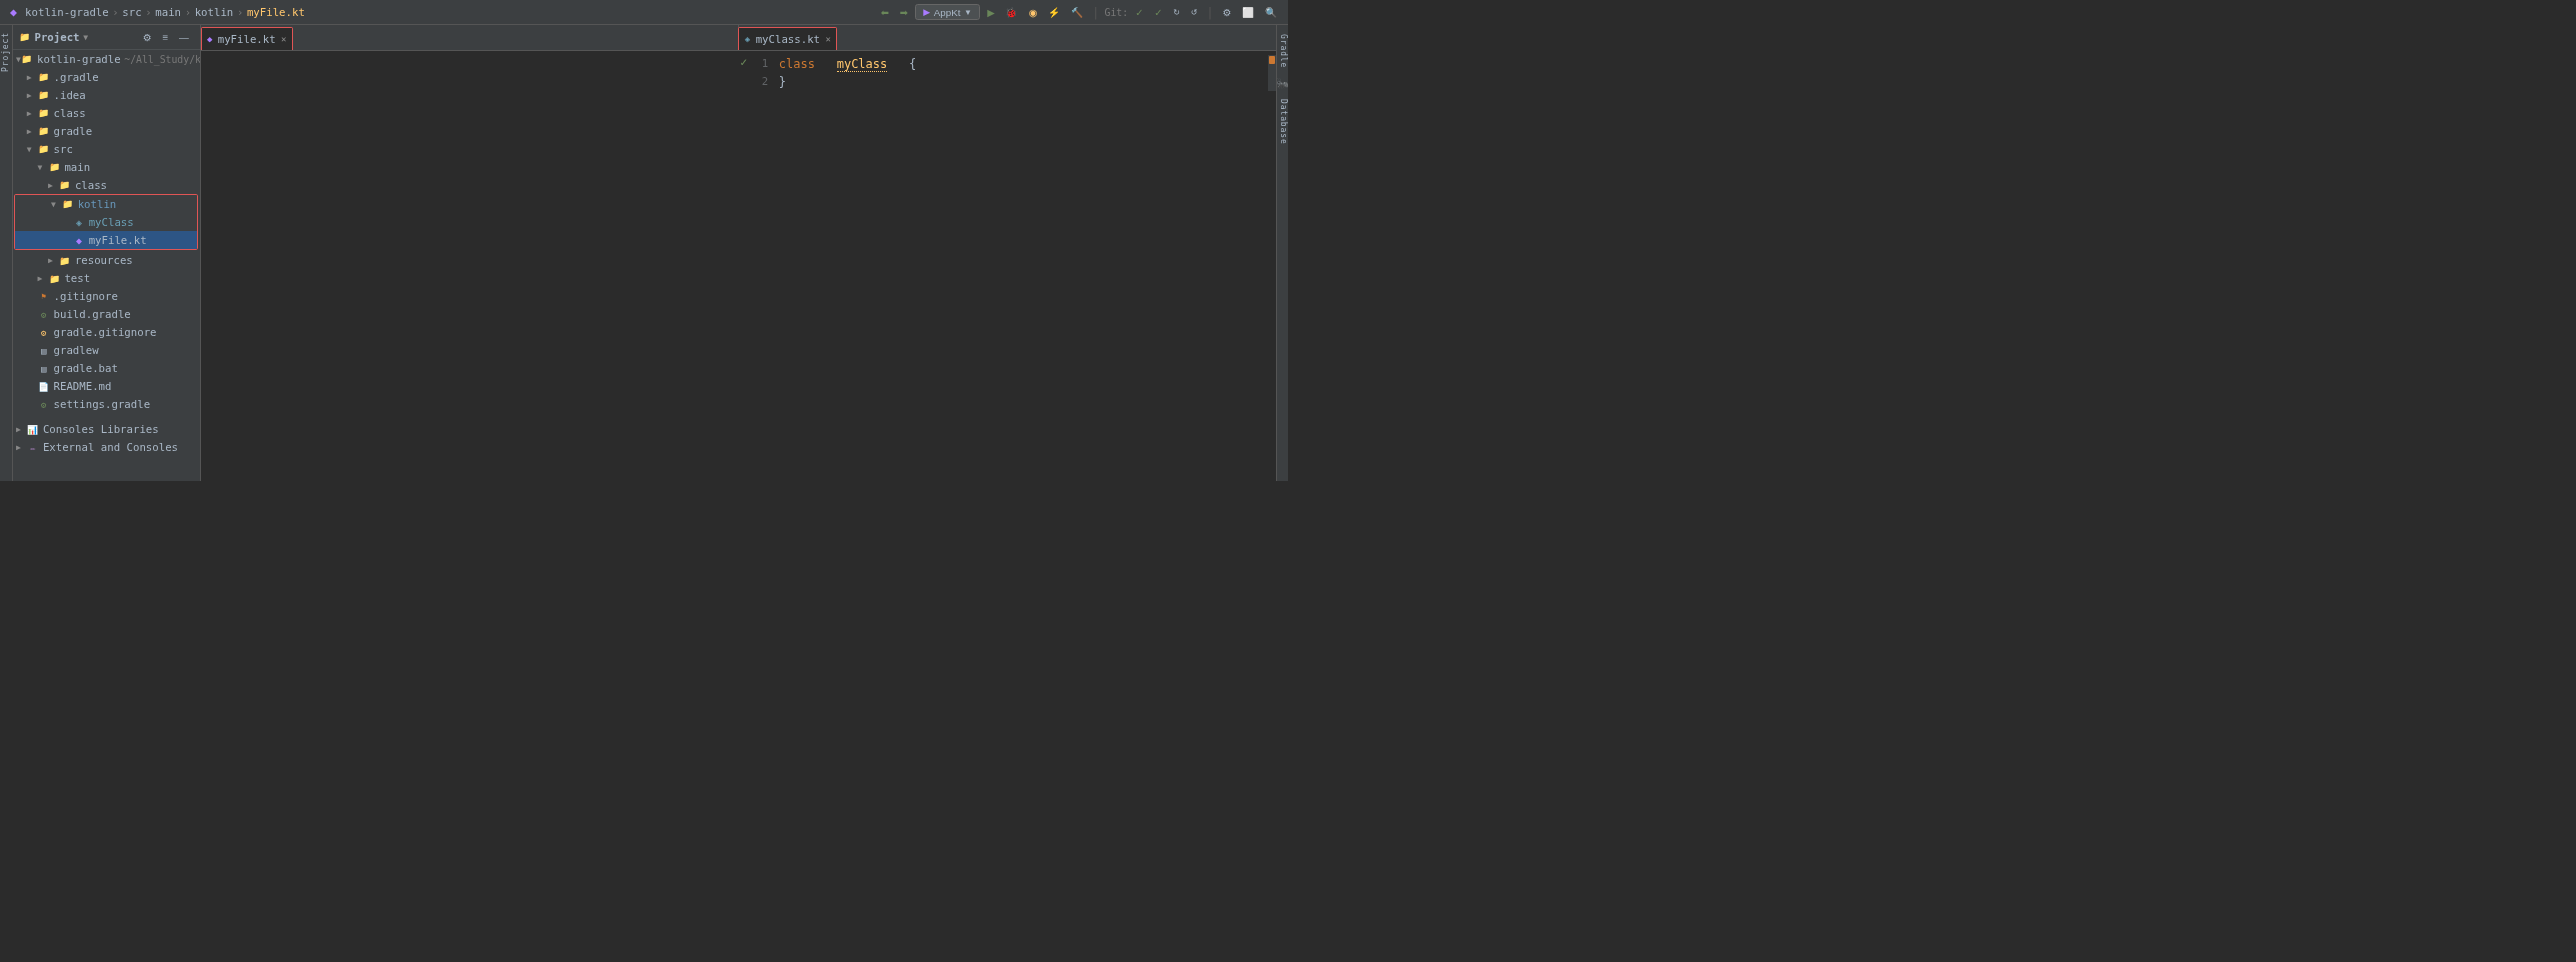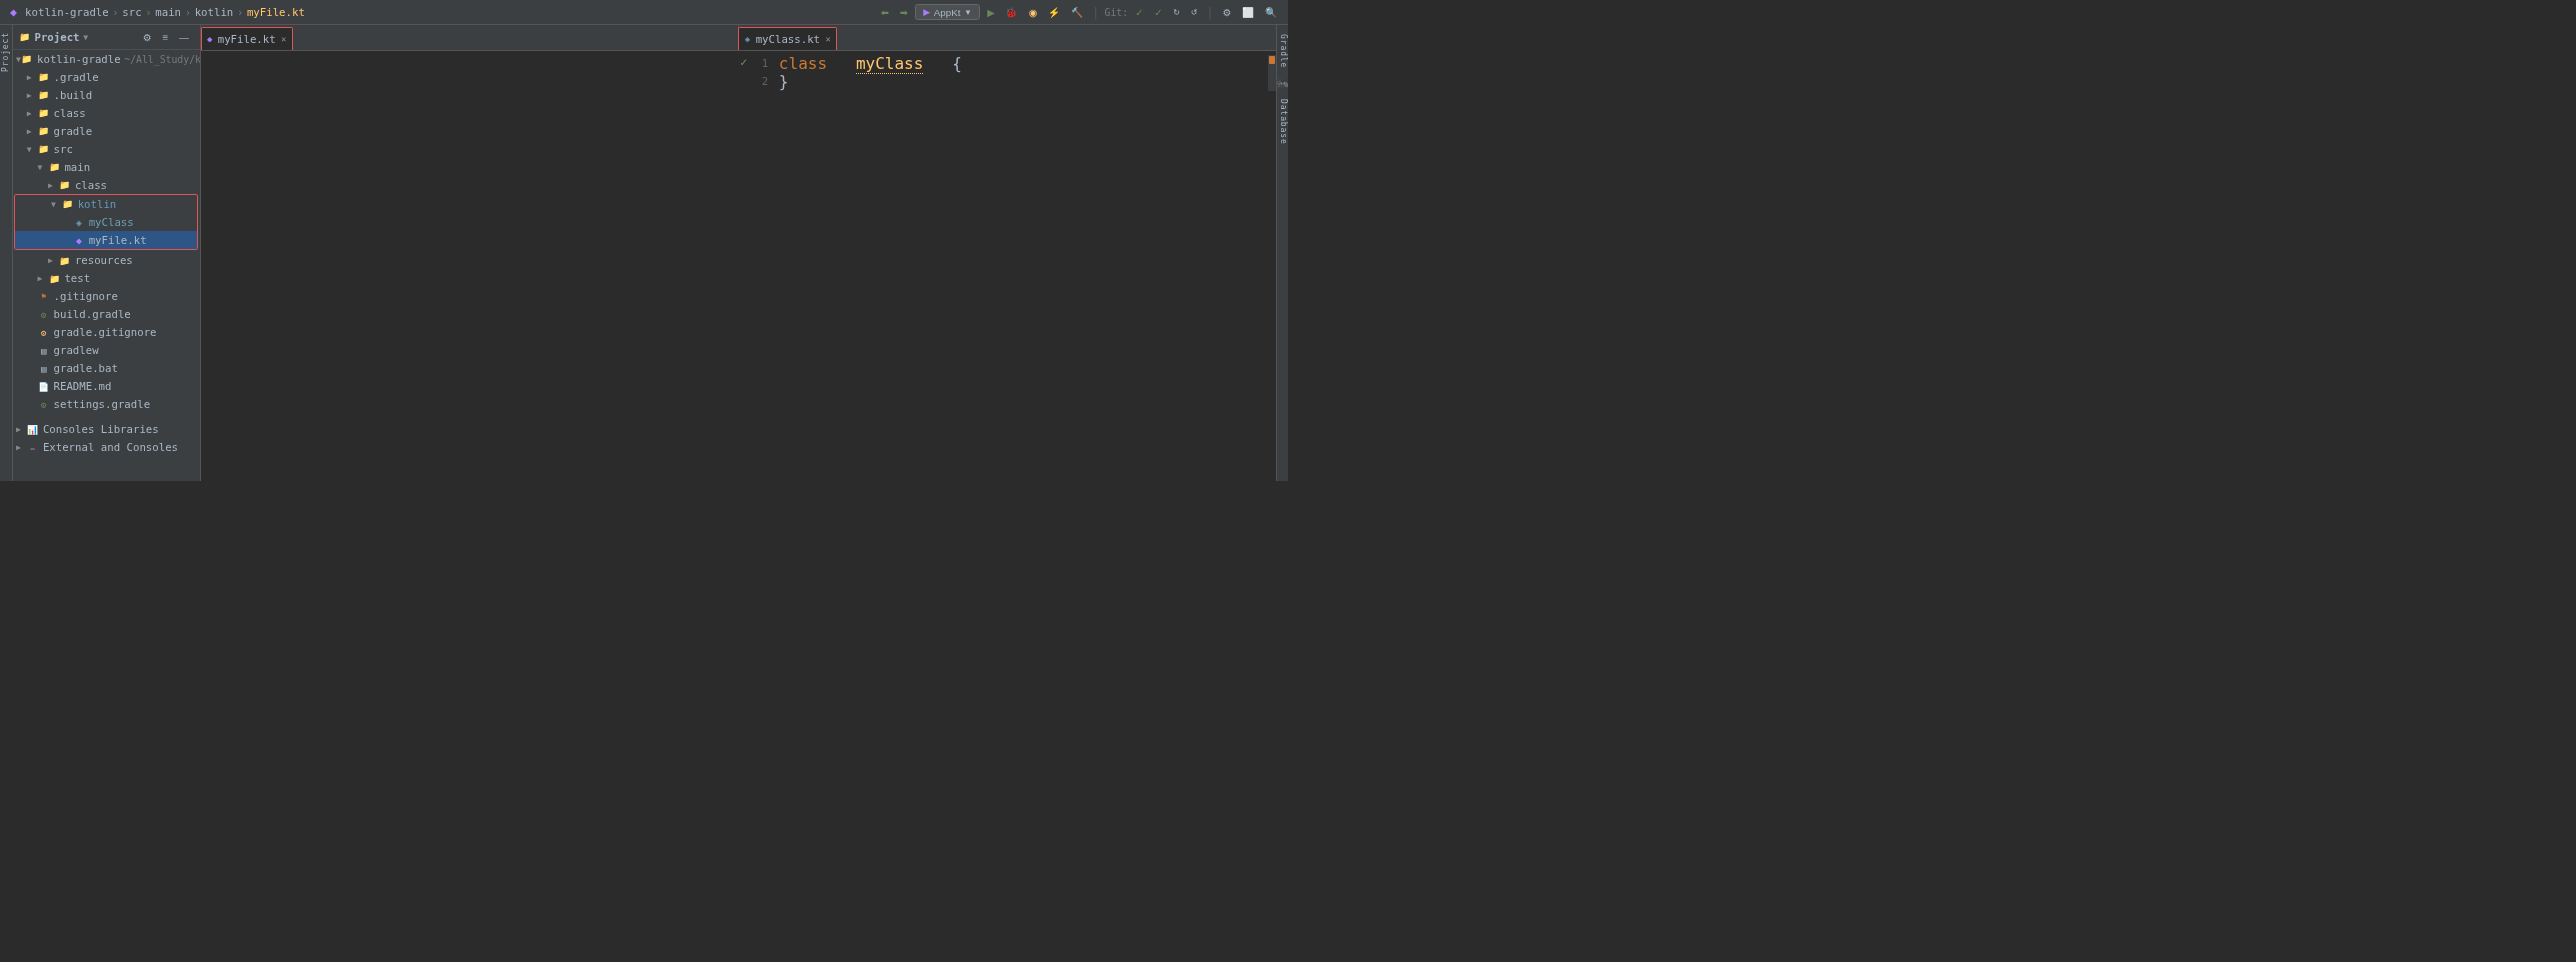--- a/index.html
+++ b/index.html
@@ -310,21 +310,21 @@
         <span class="tree-indent" style="width:10.7px;"></span>
         <span class="tree-arrow">▶</span>
         <span class="tree-icon folder-icon">📁</span>
         <span>.gradle</span>
       </div>
 
       <div class="tree-item">
         <span class="tree-indent" style="width:10.7px;"></span>
         <span class="tree-arrow">▶</span>
         <span class="tree-icon folder-icon">📁</span>
-        <span>.build</span>
+        <span>.idea</span>
       </div>
 
       <div class="tree-item">
         <span class="tree-indent" style="width:10.7px;"></span>
         <span class="tree-arrow">▶</span>
         <span class="tree-icon folder-icon-blue">📁</span>
         <span>class</span>
       </div>
 
       <div class="tree-item">
@@ -490,21 +490,21 @@
       <div style="flex:1; background:#2b2b2b; display:flex; flex-direction:column;">
         <div style="display:flex; padding-top:3.6px;">
 
           <div style="width:16px; color:#6a8759; font-size:11.6px; padding:0 1.8px; flex-shrink:0;">✓</div>
 
           <div style="padding:0 7.2px; color:#606366; font-size:10.7px; line-height:18px; text-align:right; min-width:18px; user-select:none; flex-shrink:0;">
             <div>1</div>
             <div>2</div>
           </div>
 
-          <div style="padding:0 3.6px; font-size:16px; line-height:18px; flex:1;">
+          <div style="padding:0 3.6px; font-size:12px; line-height:18px; flex:1;">
             <div>
               <span class="kw-class">class</span>
               <span>&nbsp;</span>
               <span class="kw-name squiggle">myClass</span>
               <span>&nbsp;</span>
               <span class="brace">{</span>
             </div>
             <div>
               <span class="brace">}</span>
             </div>

